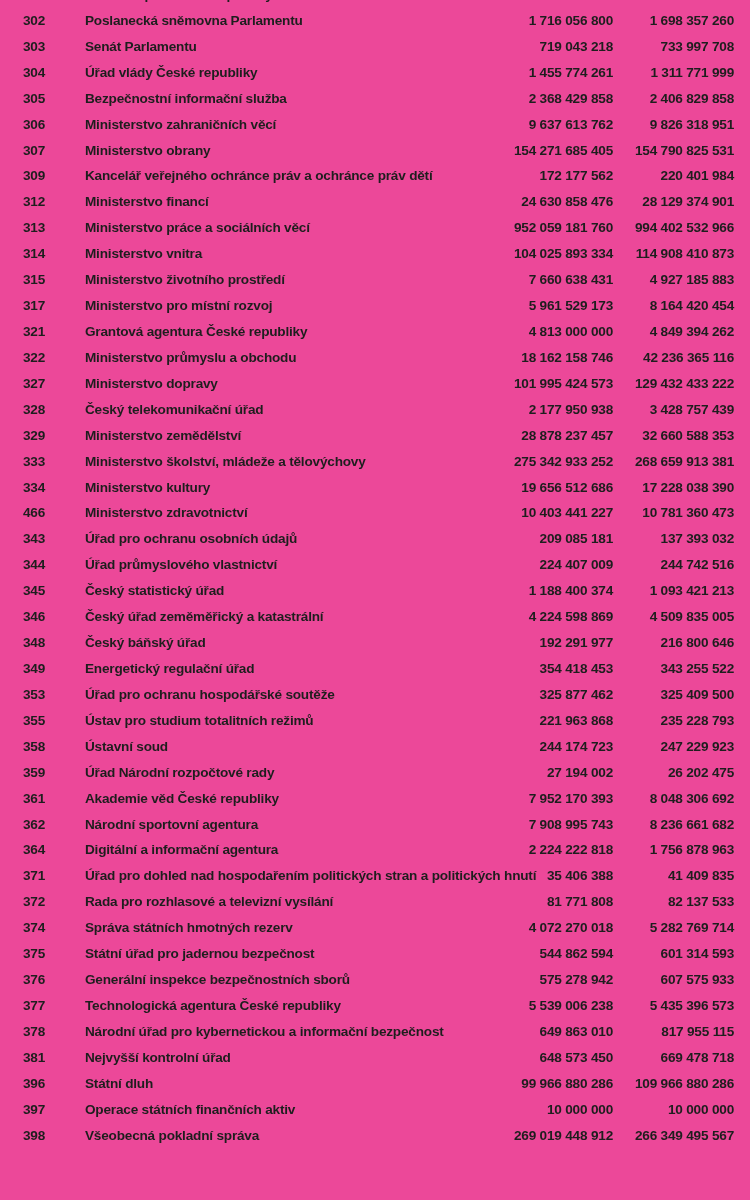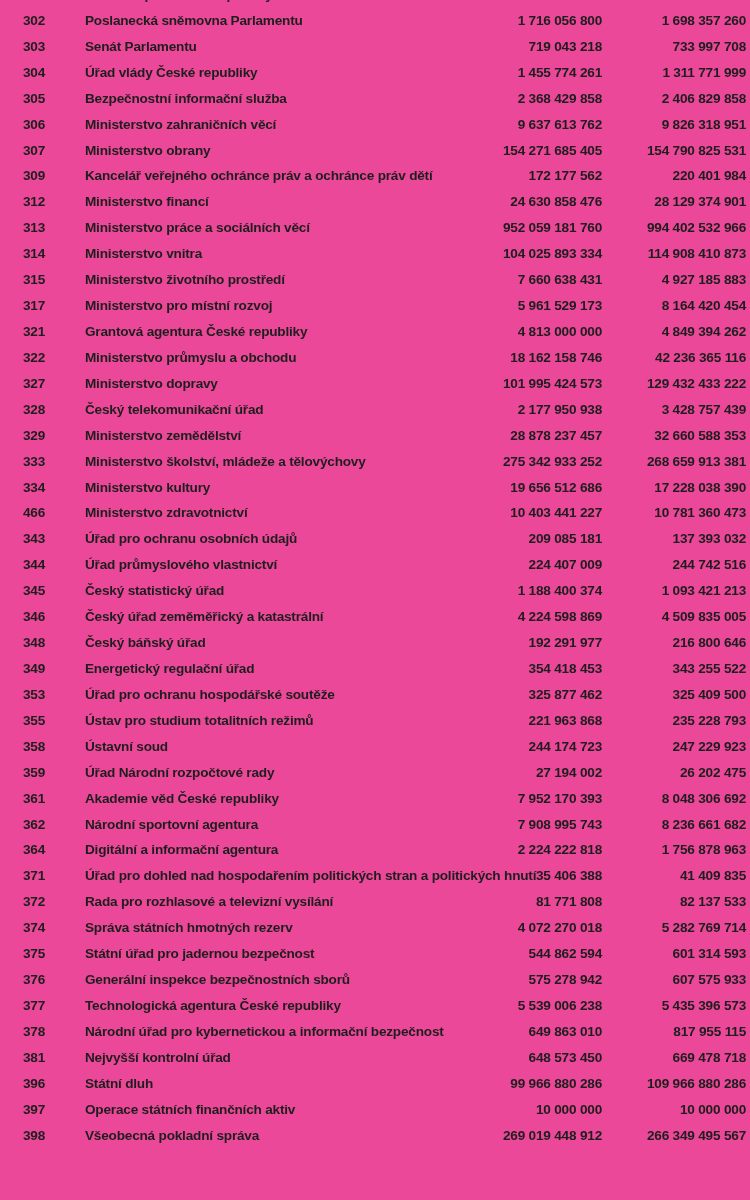--- a/index.html
+++ b/index.html
@@ -38,22 +38,22 @@
   }
   .cell {
     position: absolute;
     top: 50%;
     transform: translateY(-50%);
     white-space: nowrap;
     letter-spacing: -0.2px;
   }
   .cell.chapter { left: 23px; }
   .cell.name    { left: 85px; }
-  .cell.amount1 { right: 148px; text-align: left; }
-  .cell.amount2 { right: 4px;   text-align: right; }
+  .cell.amount1 { right: 137px; text-align: left; }
+  .cell.amount2 { right: 16px;   text-align: right; }
 </style>
 </head>
 <body>
 
 <div class="page">
   <div class="table">
 
     <div class="partial-clip">
       <div class="row">
         <div class="cell name">Kancelář prezidenta republiky</div>

